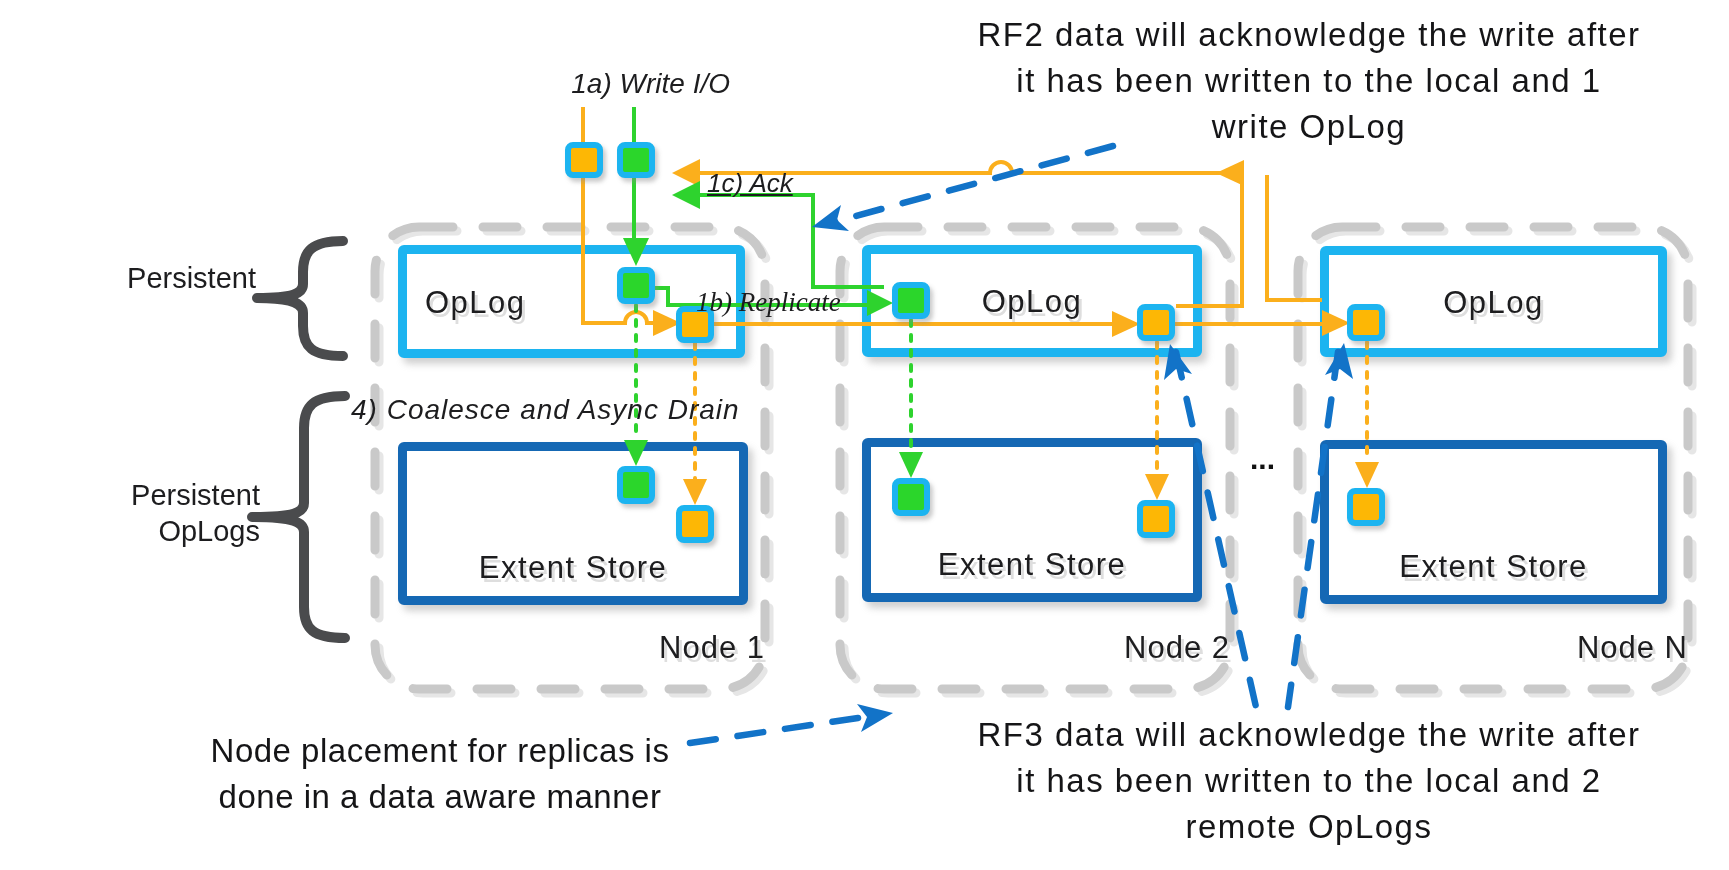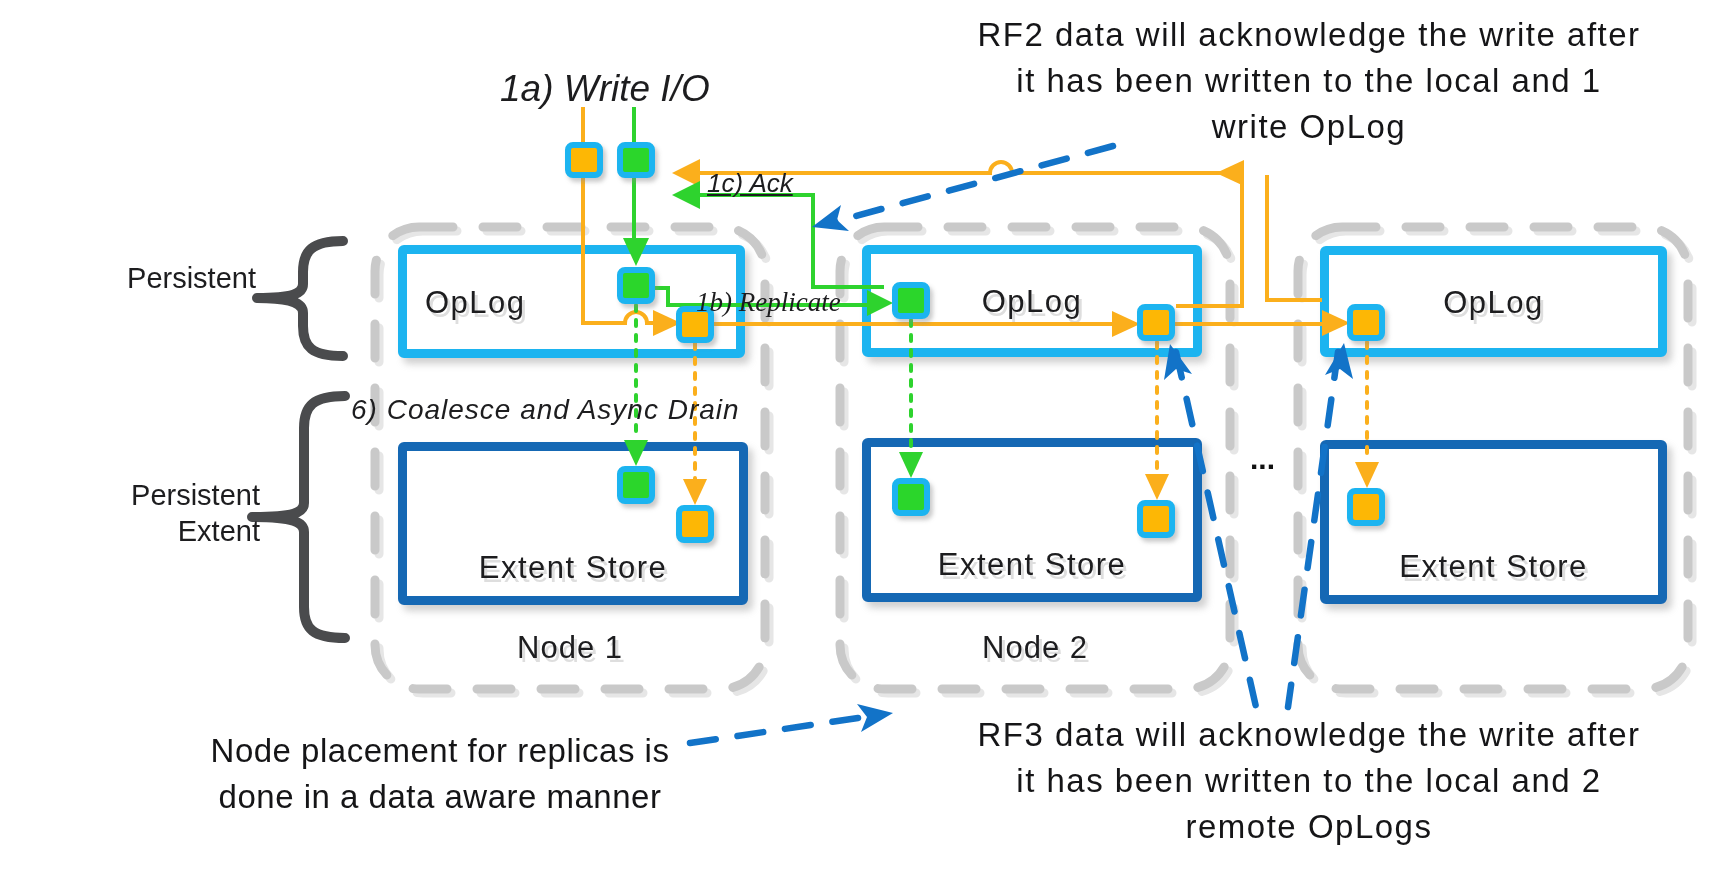--- a/index.html
+++ b/index.html
@@ -7,21 +7,21 @@
          font-family:"Liberation Sans", sans-serif;color:#1d1d1f;}
   svg.wires{position:absolute;left:0;top:0;z-index:2;}
   
   .box{position:absolute;background:#fff;box-sizing:border-box;z-index:1;
        border-radius:6px;box-shadow:5px 6px 7px rgba(140,140,140,.40);}
   .box.oplog{border:9px solid #1cb4f0;}
   .box.extent{border:9px solid #1568b4;}
   .box-label{position:absolute;font-size:31px;letter-spacing:1.5px;color:#1d1d1f;
              text-shadow:3px 4px 0 #dedede;white-space:nowrap;}
   .box-label.center{left:0;right:0;text-align:center;}
-  .node-label{position:absolute;font-size:31px;letter-spacing:1px;text-align:center;
+  .node-label{position:absolute;font-size:31px;letter-spacing:1px;text-align:right;
               text-shadow:3px 4px 0 #dedede;z-index:4;}
   
   .blk{position:absolute;box-sizing:border-box;width:38px;height:37px;z-index:3;
        border:6px solid #1cb4f0;border-radius:8px;box-shadow:3px 4px 4px rgba(140,140,140,.45);}
   .blk.green{background:#2bd62b;}
   .blk.orange{background:#fdb705;}
   
   .note{position:absolute;z-index:4;font-size:33px;line-height:46px;text-align:center;
         letter-spacing:1.5px;color:#151517;}
   .tag{position:absolute;z-index:4;font-style:italic;color:#1d1d1f;white-space:nowrap;}
@@ -138,36 +138,37 @@
   <div class="blk orange" style="left:676px;top:306px;"></div>
   <div class="blk green" style="left:892px;top:282px;"></div>
   <div class="blk orange" style="left:1137px;top:304px;"></div>
   <div class="blk orange" style="left:1347px;top:304px;"></div>
   <div class="blk green" style="left:617px;top:466px;height:38px;"></div>
   <div class="blk orange" style="left:676px;top:505px;height:38px;"></div>
   <div class="blk green" style="left:892px;top:478px;height:38px;"></div>
   <div class="blk orange" style="left:1137px;top:500px;height:38px;"></div>
   <div class="blk orange" style="left:1347px;top:488px;height:38px;"></div>
 
-  <div class="tag" style="left:500px;top:68px;width:230px;text-align:left;font-size:37px;">1a) Write I/O</div>
+  <div class="tag" style="left:500px;top:68px;width:230px;text-align:right;font-size:28px;">1a) Write I/O</div>
   <div class="tag" style="left:707px;top:168px;font-size:26px;text-decoration:underline;">1c) Ack</div>
   <div class="tag" style="left:696px;top:287px;font-size:27px;font-family:Liberation Serif, serif;">1b) Replicate</div>
-  <div class="tag" style="left:351px;top:394px;font-size:28px;letter-spacing:1px;">6) Coalesce and Async Drain</div>
+  <div class="tag" style="left:351px;top:394px;font-size:28px;letter-spacing:1px;">4) Coalesce and Async Drain</div>
   <div class="ellipsis" style="left:1250px;top:442px;">...</div>
 
   <div class="side-label" style="left:6px;top:260px;width:250px;">
     <div>Persistent</div>
   </div>
   <div class="side-label" style="left:10px;top:477px;width:250px;">
     <div>Persistent</div>
-    <div>Extent</div>
+    <div>OpLogs</div>
   </div>
 
   <div class="node-label" style="left:375px;top:630px;width:390px;">Node 1</div>
   <div class="node-label" style="left:840px;top:630px;width:390px;">Node 2</div>
+  <div class="node-label" style="left:1298px;top:630px;width:390px;">Node N</div>
 
   <div class="note" style="left:890px;top:12px;width:838px;">
     <div>RF2 data will acknowledge the write after</div>
     <div>it has been written to the local and 1</div>
     <div>write OpLog</div>
   </div>
   <div class="note" style="left:890px;top:712px;width:838px;">
     <div>RF3 data will acknowledge the write after</div>
     <div>it has been written to the local and 2</div>
     <div>remote OpLogs</div>

